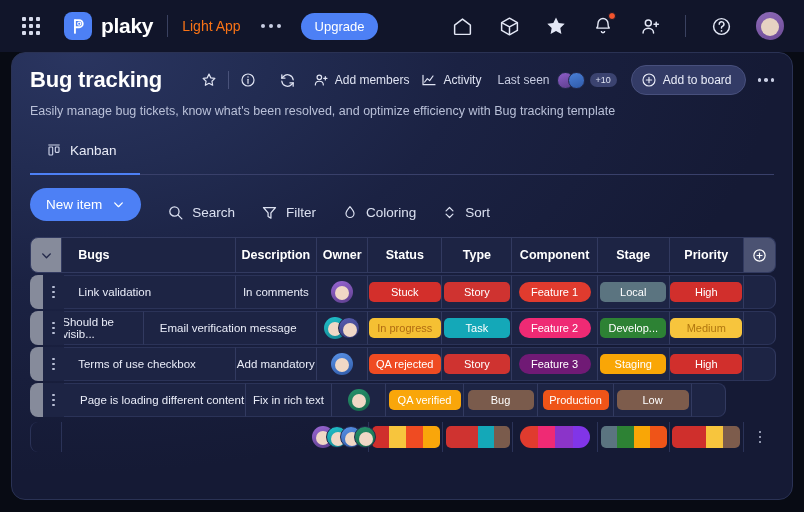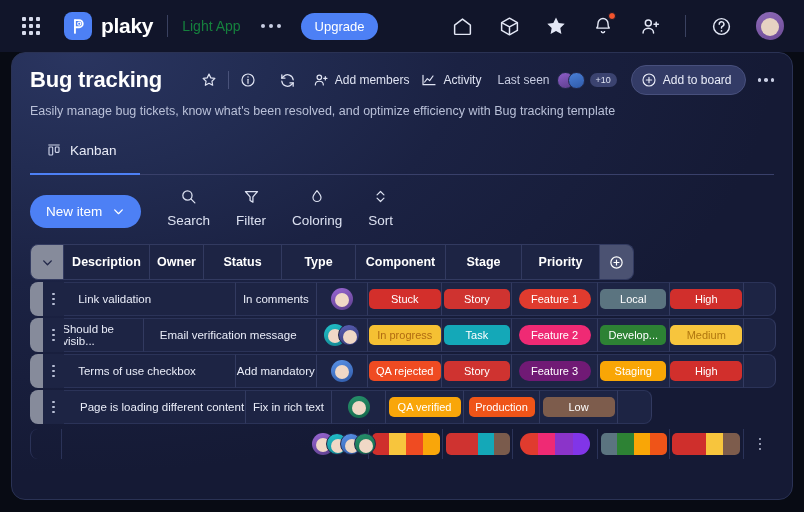--- a/index.html
+++ b/index.html
@@ -21,21 +21,21 @@
     grid-template-rows: repeat(3, 4px); gap: 3px; cursor: pointer; }
   .grid-icon i { background: #d6daeb; border-radius: 1px; display:block; width:4px;height:4px; }
   .brand { display: flex; align-items: center; margin-left: 24px; gap: 9px; cursor: pointer; }
   .brand-mark {
     width: 28px; height: 28px; border-radius: 8px;
     background: #4d80f5; position: relative;
     display:flex;align-items:center;justify-content:center;
   }
   .brand-name { color: #ffffff; font-size: 21px; font-weight: bold; letter-spacing: -0.3px; }
   .vdiv { width: 1px; height: 22px; background: #3a4160; margin: 0 14px; }
-  .light-app { color: #15803d; font-size: 14px; cursor: pointer; }
+  .light-app { color: #f97316; font-size: 14px; cursor: pointer; }
   .dots3 { display:flex; gap:4px; margin-left: 20px; cursor:pointer; }
   .dots3 i { width:4px;height:4px;border-radius:50%;background:#c9cee3; display:block;}
   .upgrade {
     margin-left: 20px; background: #4d80f5; color: #fff; font-size: 13px;
     padding: 6px 14px; border-radius: 16px; border: none; cursor: pointer;
     font-family: "Liberation Sans", sans-serif;
   }
   .top-right { margin-left: auto; display: flex; align-items: center; gap: 23px; margin-right: 20px; }
   .ticon { width: 24px; height: 24px; position: relative; cursor: pointer;
            display:flex;align-items:center;justify-content:center; }
@@ -83,21 +83,21 @@
          padding:8px 16px; border-radius:8px; cursor:pointer;}
   .tab.active { background:#3a4269; }
   .tabline { position:absolute; left:0; right:0; bottom:-9px; height:1px; background:#39406a;}
   .tabline::before{content:"";position:absolute;left:0;width:110px;height:2px;background:#4d80f5;top:-1px;}
 
   
   .toolbar { display:flex; align-items:flex-end; gap:0; margin-top:22px; }
   .newitem { display:flex;align-items:center;gap:10px; background:#4d80f5;color:#fff;
     font-size:13.5px; border-radius:19px; padding:9px 16px; cursor:pointer;}
   .tbtn { display:flex;align-items:center;gap:8px;color:#dbe0f0;font-size:13.5px;
-    margin-left:26px; cursor:pointer;flex-direction:column;}
+    margin-left:26px; cursor:pointer;}
 
   
   .table { margin-top:16px; margin-left:18px; width: 746px; }
   .thead { display:flex; height:36px; align-items:stretch; }
   .th {
     background:#1d2444; color:#fff; font-size:12.5px; font-weight:bold;
     display:flex; align-items:center; justify-content:center;
     border-right:1px solid #323a60; border-top:1px solid #323a60; border-bottom:1px solid #323a60;
   }
   .th.collapse { width:34px; background:#868b9b; border-radius:8px 0 0 8px; border-left:1px solid #323a60;}
@@ -340,20 +340,21 @@
     </div>
 
     <div class="table">
 
       <div class="thead">
         <div class="th collapse">
           <svg width="13" height="13" viewBox="0 0 24 24" fill="none" stroke="#23294a" stroke-width="2.6" stroke-linecap="round" stroke-linejoin="round">
             <path d="M5 9l7 7 7-7"></path>
           </svg>
         </div>
+        <div class="th bugs">Bugs</div>
         <div class="th w-desc">Description</div>
         <div class="th w-own">Owner</div>
         <div class="th w-status">Status</div>
         <div class="th w-type">Type</div>
         <div class="th w-comp">Component</div>
         <div class="th w-stage">Stage</div>
         <div class="th w-prio">Priority</div>
         <div class="th plus">
           <svg width="15" height="15" viewBox="0 0 24 24" fill="none" stroke="#ffffff" stroke-width="1.9" stroke-linecap="round">
             <circle cx="12" cy="12" r="9"></circle>
@@ -475,20 +476,23 @@
             </div>
         </div>
         <div class="tc bugs">Page is loading different content</div>
         <div class="tc w-desc">Fix in rich text</div>
         <div class="tc w-own">
           <div class="avatar-cell" style="background:linear-gradient(160deg,#27946d,#14664a)"></div>
         </div>
         <div class="tc w-status">
           <span class="chip" style="background:#f9a60a">QA verified</span>
         </div>
+        <div class="tc w-type">
+          <span class="chip wide" style="background:#7a5b4c">Bug</span>
+        </div>
         <div class="tc w-stage">
           <span class="chip wide" style="background:#ef5418">Production</span>
         </div>
         <div class="tc w-prio">
           <span class="chip" style="background:#7d5c4c">Low</span>
         </div>
         <div class="tc end"></div>
       </div>
 
       <div class="srow">

